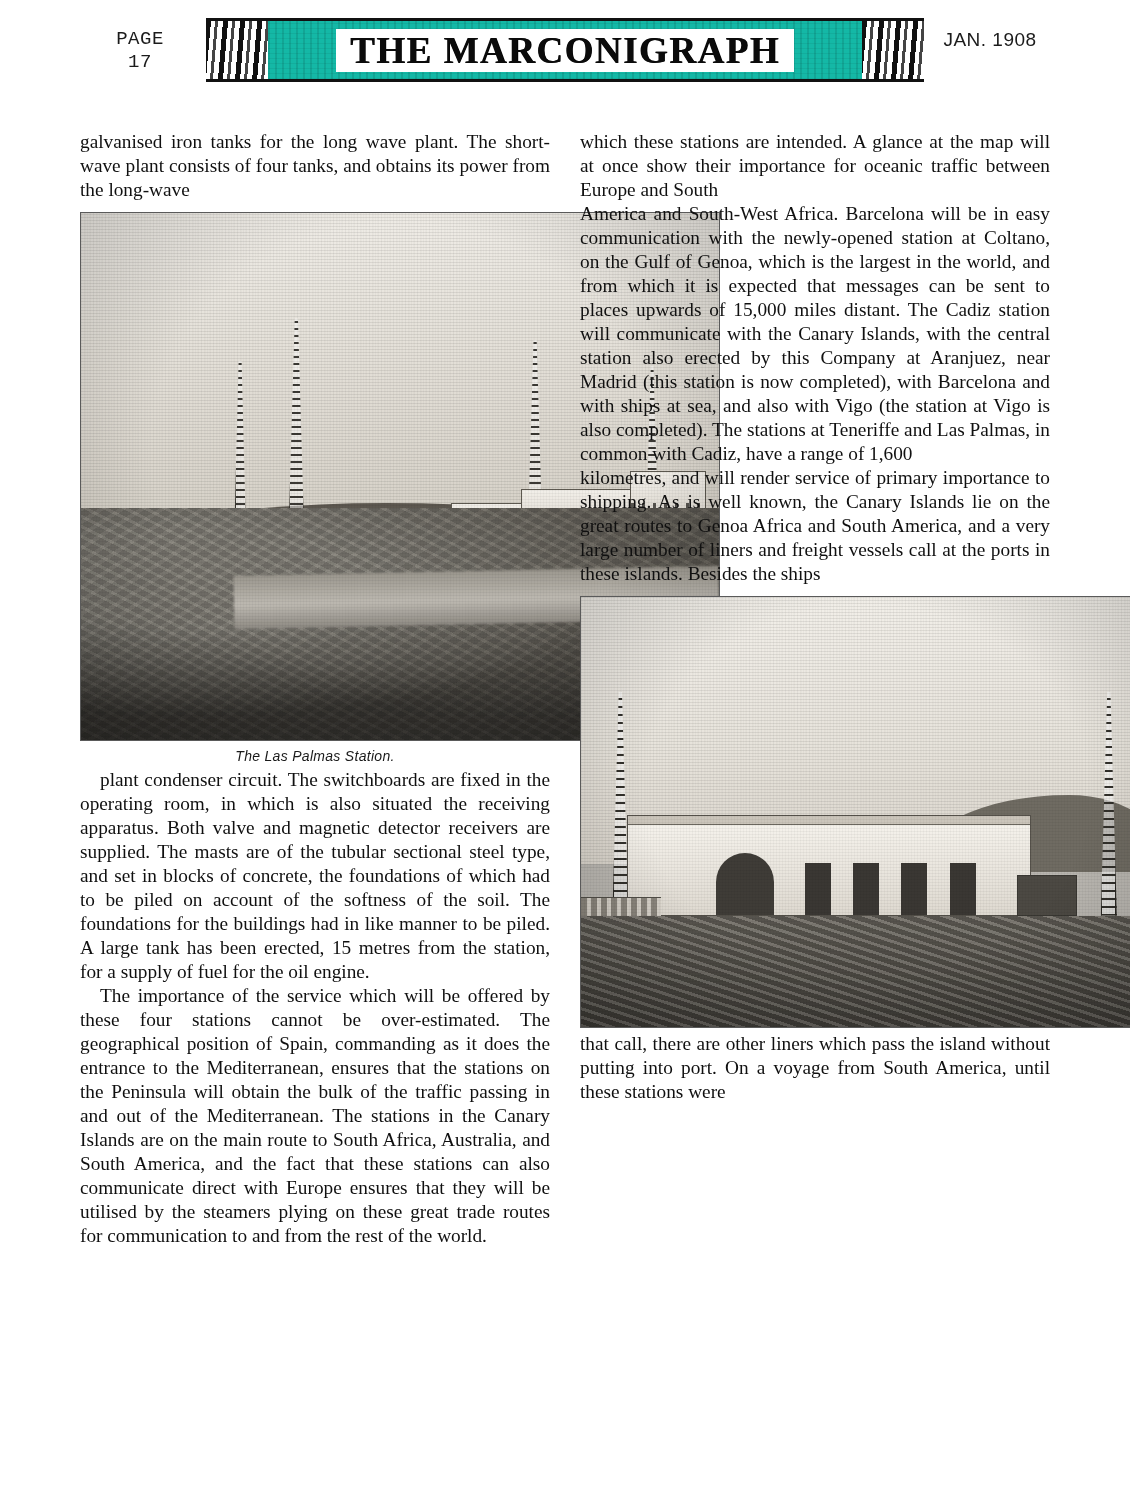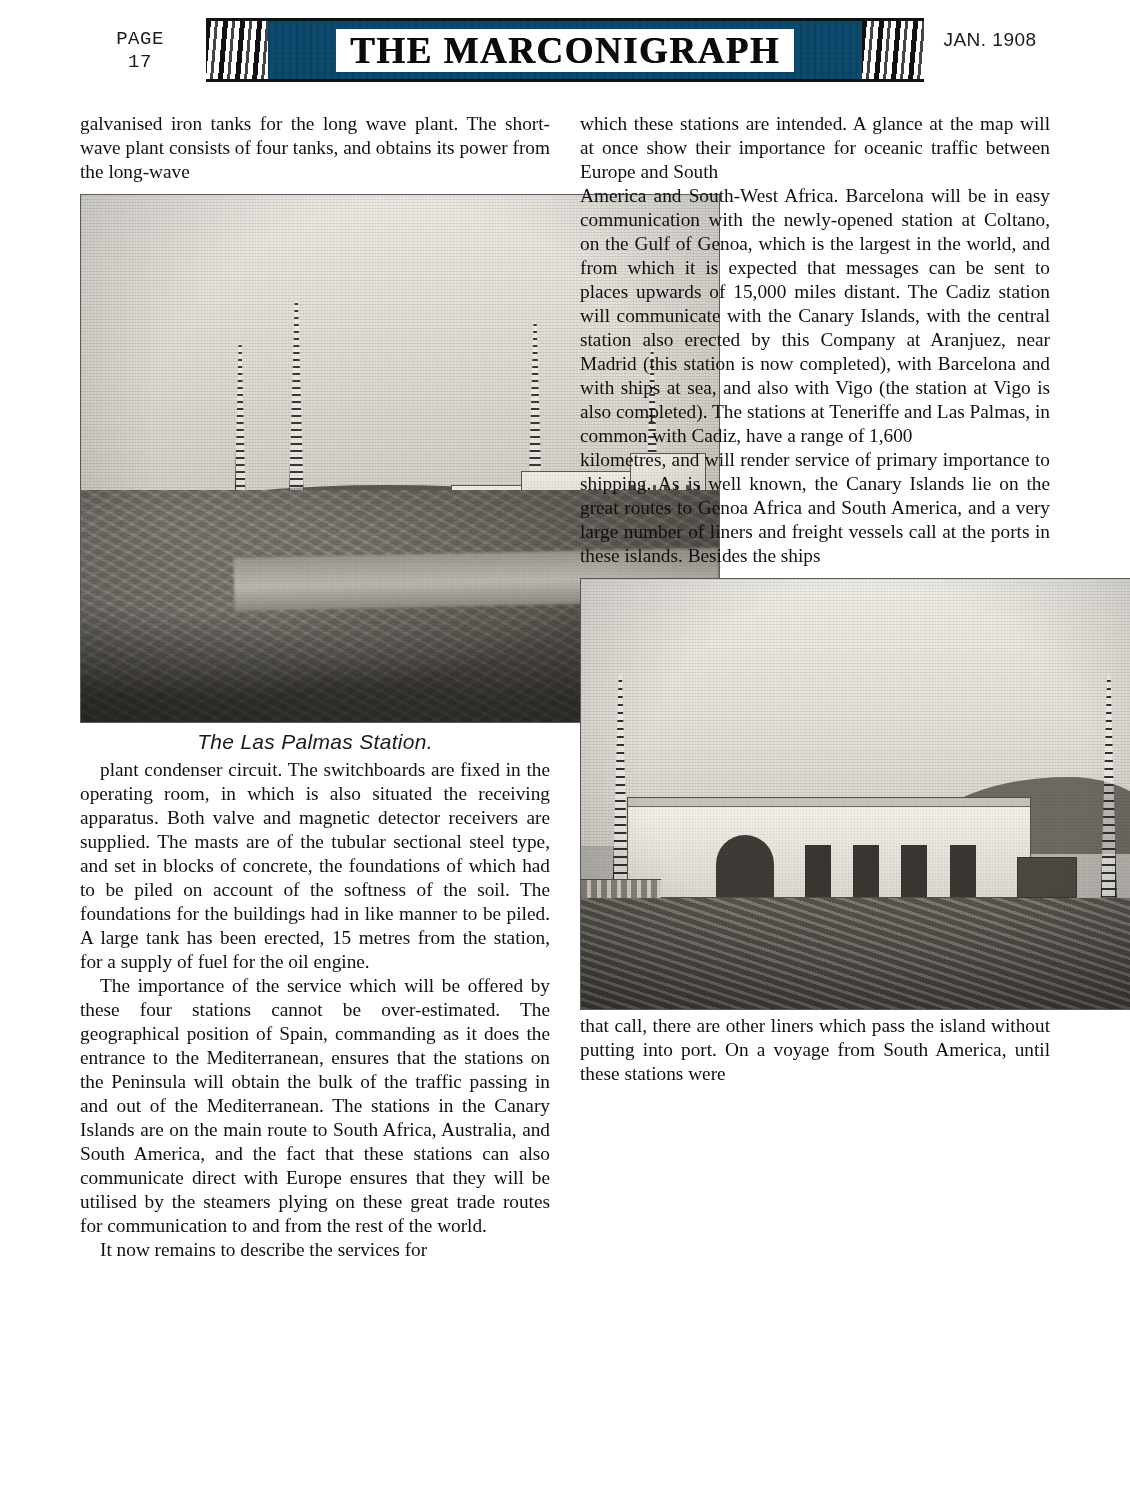--- a/index.html
+++ b/index.html
@@ -55,21 +55,21 @@
     line-height: 1.22;
     letter-spacing: 0.5px;
     padding-top: 10px;
     color: #1b1b1b;
   }
 
   .title-plate {
     flex: 1;
     margin: 0 6px;
     height: 58px;
-    background: #0c4a6e;
+    background: #14b8a6;
     border-top: 3px solid #111;
     border-bottom: 3px solid #111;
     position: relative;
     display: flex;
     align-items: center;
     justify-content: center;
     overflow: hidden;
     text-align: right;
   }
   .title-plate::before,
@@ -112,21 +112,21 @@
         rgba(255,255,255,0) 2px, rgba(255,255,255,0) 7px),
       repeating-linear-gradient(0deg,
         rgba(0,0,0,0.06) 0px, rgba(0,0,0,0.06) 1px,
         rgba(255,255,255,0) 1px, rgba(255,255,255,0) 5px);
   }
 
   
   .body-area {
     position: absolute;
     left: 80px;
-    top: 94px;
+    top: 112px;
     width: 970px;
     height: 1370px;
   }
 
   .col {
     position: absolute;
     top: 0;
     width: 470px;
   }
   .col-left  { left: 0; }
@@ -142,21 +142,21 @@
     color: #101010;
   }
   p.indent { text-indent: 20px; }
 
   .fig {
     margin: 10px 0 4px 0;
   }
   .fig-caption {
     font-family: "Liberation Sans", sans-serif;
     font-style: italic;
-    font-size: 21px;
+    font-size: 14px;
     text-align: center;
     margin-top: 7px;
     letter-spacing: 0.3px;
     color: #1a1a1a;
   }
 
   
   .photo {
     position: relative;
     border: 1px solid #5a5a5a;
@@ -405,21 +405,20 @@
           <div class="rocks"></div>
           <div class="water"></div>
           <div class="photo-noise"></div>
           <div class="photo-vignette"></div>
         </div>
         <div class="fig-caption">The Las Palmas Station.</div>
       </div>
 
       <p class="indent">plant condenser circuit. The switchboards are fixed in the operating room, in which is also situated the receiving apparatus. Both valve and magnetic detector receivers are supplied. The masts are of the tubular sectional steel type, and set in blocks of concrete, the foundations of which had to be piled on account of the softness of the soil. The foundations for the buildings had in like manner to be piled. A large tank has been erected, 15 metres from the station, for a supply of fuel for the oil engine.</p>
       <p class="indent">The importance of the service which will be offered by these four stations cannot be over-estimated. The geographical position of Spain, commanding as it does the entrance to the Mediterranean, ensures that the stations on the Peninsula will obtain the bulk of the traffic passing in and out of the Mediterranean. The stations in the Canary Islands are on the main route to South Africa, Australia, and South America, and the fact that these stations can also communicate direct with Europe ensures that they will be utilised by the steamers plying on these great trade routes for communication to and from the rest of the world.</p>
-      <p class="indent">It now remains to describe the services for</p>
     </div>
 
     <div class="col col-right">
       <p>which these stations are intended. A glance at the map will at once show their importance for oceanic traffic between Europe and South</p>
       <p style="text-indent:0">America and South-West Africa. Barcelona will be in easy communication with the newly-opened station at Coltano, on the Gulf of Genoa, which is the largest in the world, and from which it is expected that messages can be sent to places upwards of 15,000 miles distant. The Cadiz station will communicate with the Canary Islands, with the central station also erected by this Company at Aranjuez, near Madrid (this station is now completed), with Barcelona and with ships at sea, and also with Vigo (the station at Vigo is also completed). The stations at Teneriffe and Las Palmas, in common with Cadiz, have a range of 1,600</p>
       <p style="text-indent:0">kilometres, and will render service of primary importance to shipping. As is well known, the Canary Islands lie on the great routes to Genoa Africa and South America, and a very large number of liners and freight vessels call at the ports in these islands. Besides the ships</p>
 
       <div class="fig">
         <div class="photo photo-teneriffe">
           <div class="t-sky"></div>

